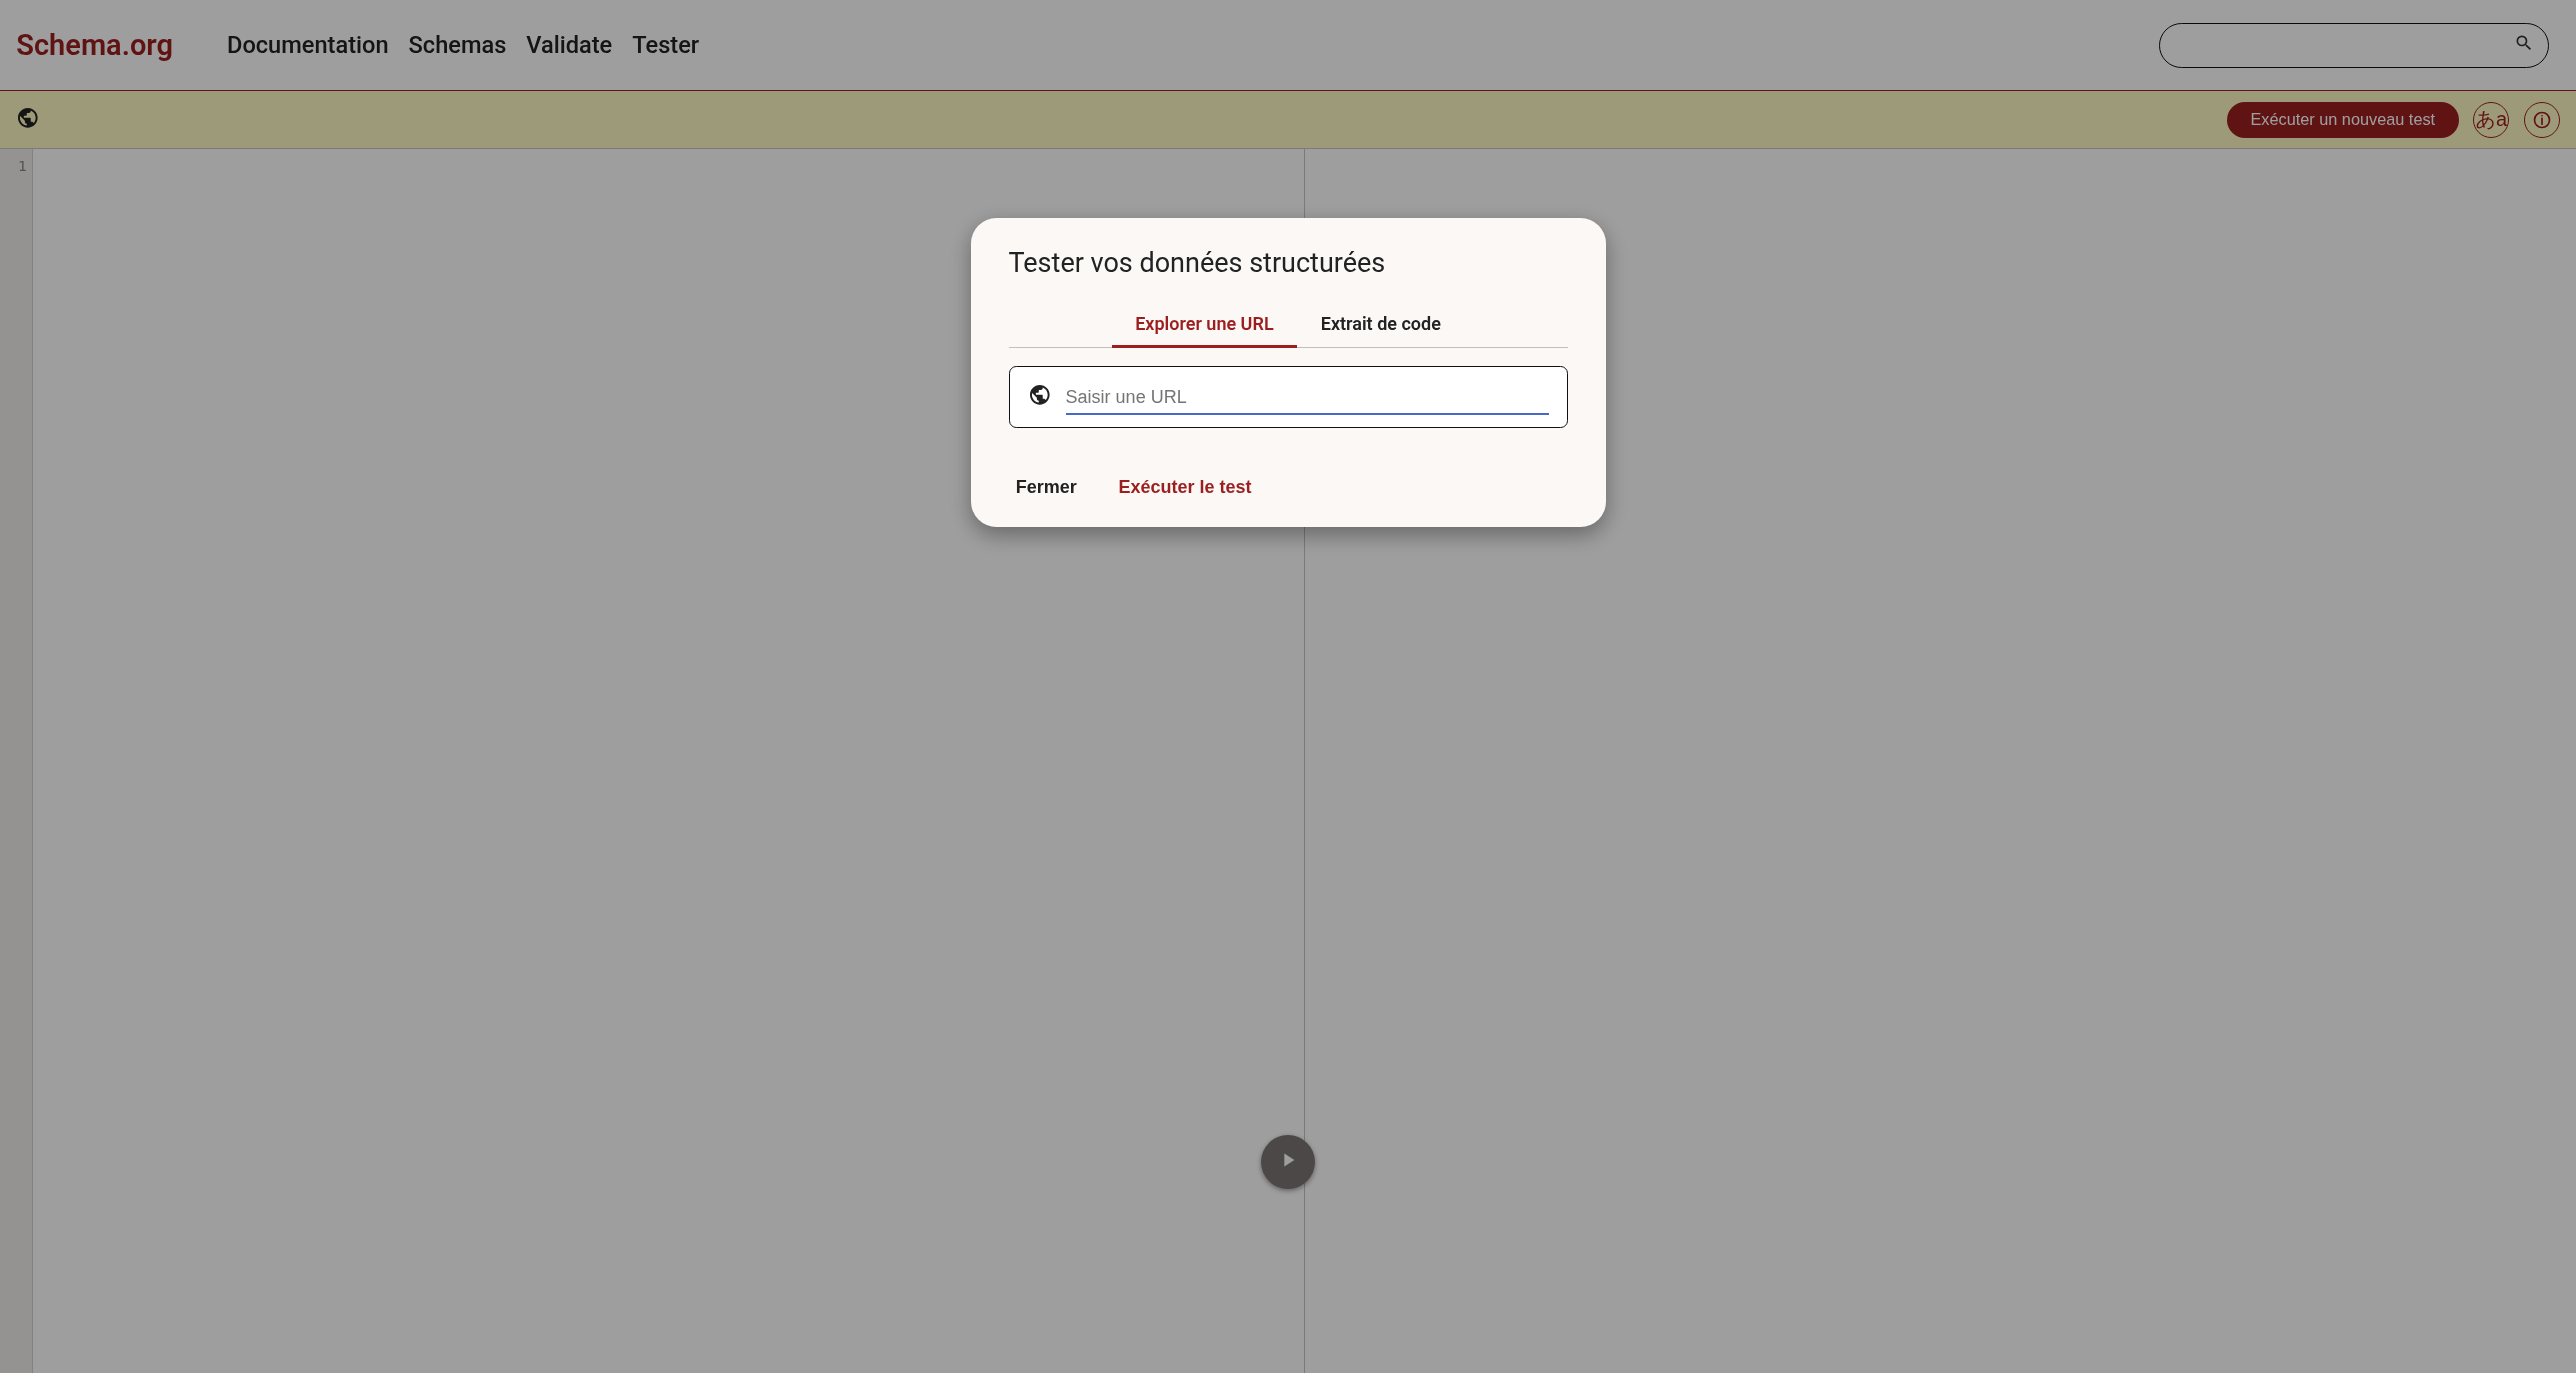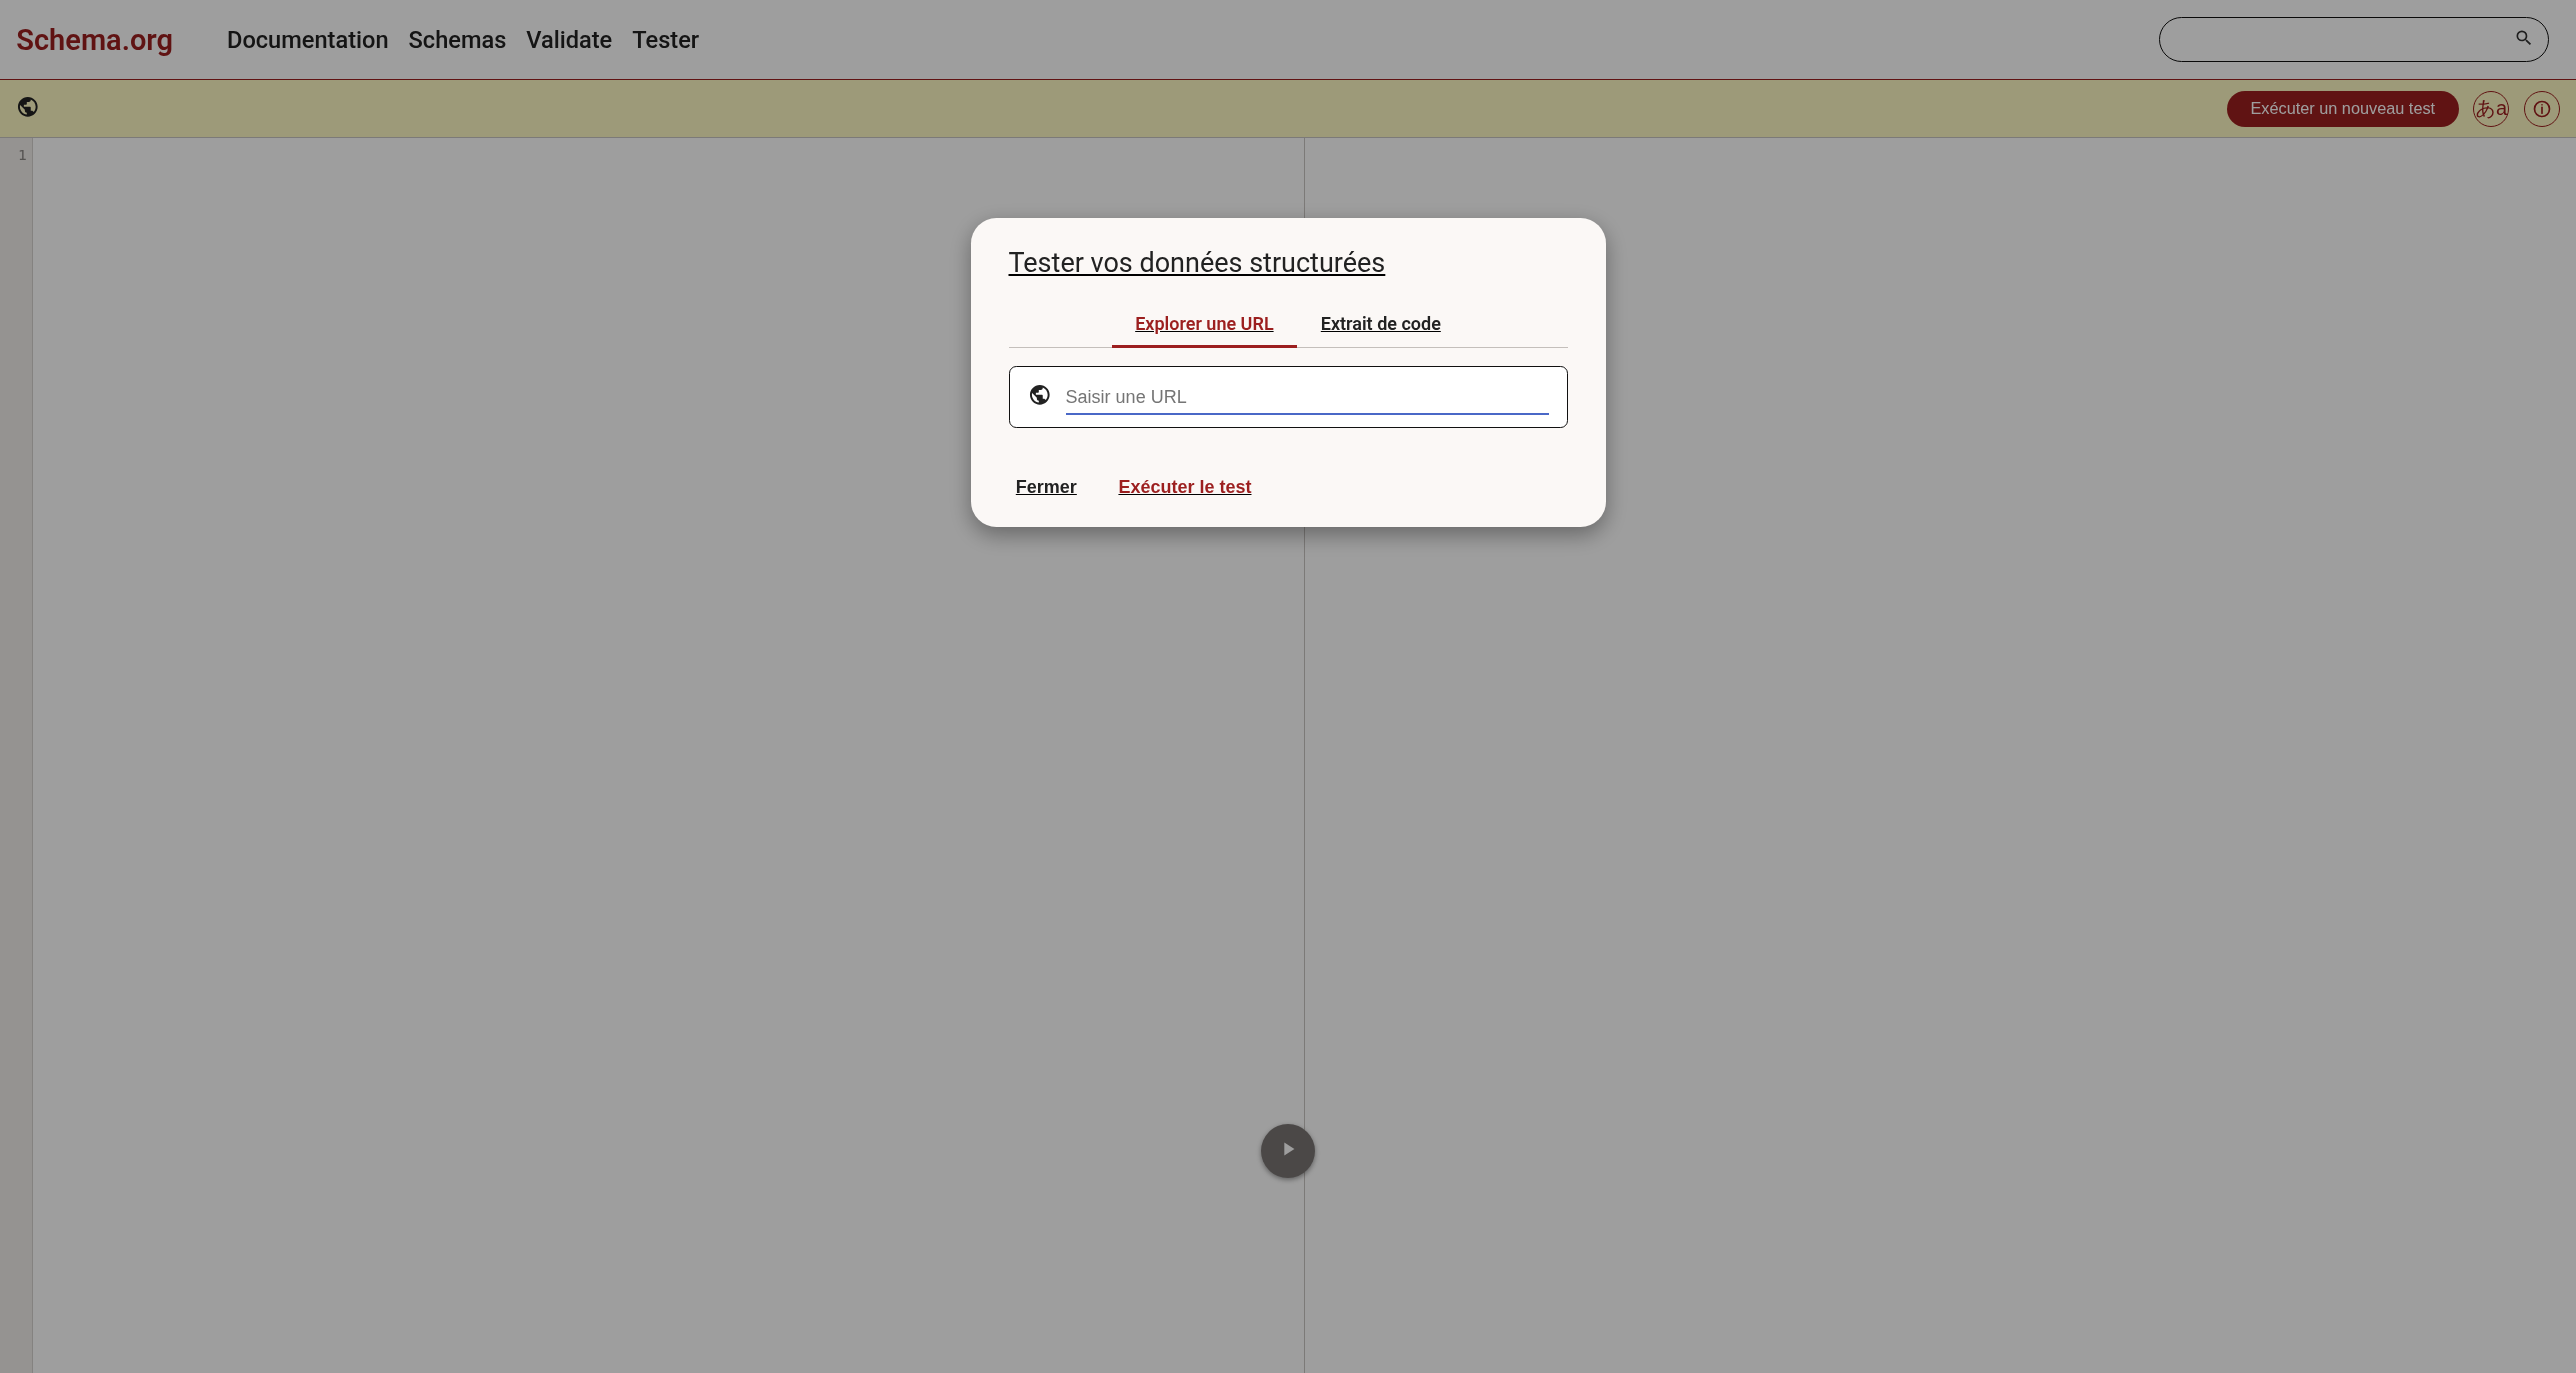--- a/index.html
+++ b/index.html
@@ -12,21 +12,21 @@
     height: 100%;
     font-family: -apple-system, BlinkMacSystemFont, "Segoe UI", Roboto, Helvetica, Arial, sans-serif;
     background: #fff;
     overflow: hidden;
   }
 
   
   .site-header {
     display: flex;
     align-items: center;
-    height: 80px;
+    height: 91px;
     padding: 0 27px 0 16.3px;
     border-bottom: 1.8px solid #9c1f1f;
     background: #fff;
   }
   .logo {
     color: #9c1f1f;
     font-size: 29px;
     font-weight: 600;
     margin-right: 54px;
     white-space: nowrap;
@@ -158,21 +158,20 @@
     align-items: flex-start;
     justify-content: center;
     padding-top: 218px;
   }
   .dialog {
     width: 635px;
     background: #fbf8f6;
     border-radius: 25.4px;
     box-shadow: 0 7.3px 22px rgba(0,0,0,0.35);
     padding: 29px 38px 23.6px 38px;
-    text-decoration: underline;
   }
   .dialog-title {
     font-size: 27px;
     font-weight: 400;
     color: #222;
     margin-bottom: 25.4px;
   }
   .dialog-tabs {
     display: flex;
     border-bottom: 0.9px solid #c4bfbb;

